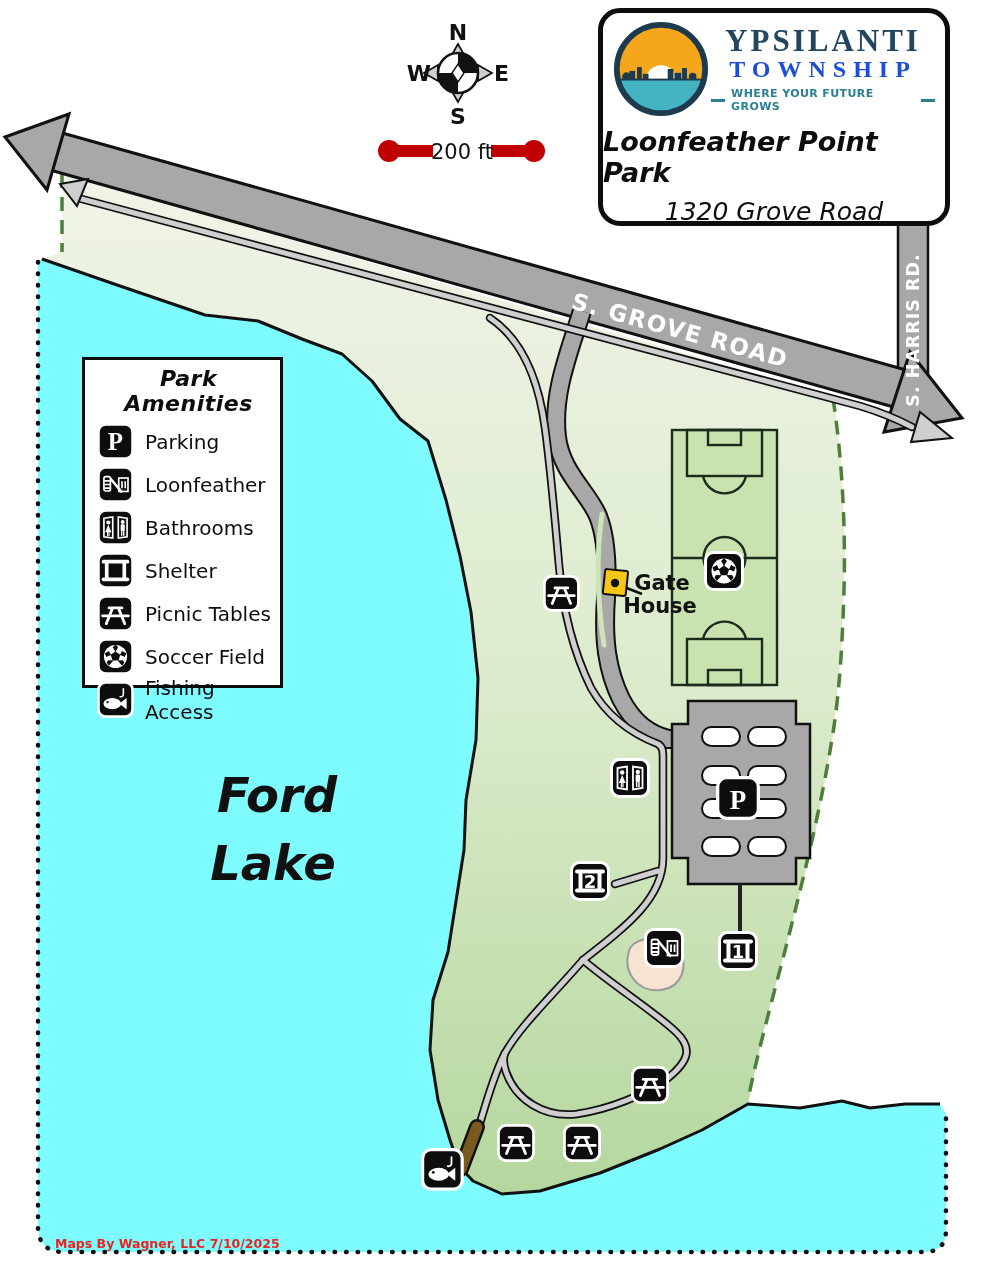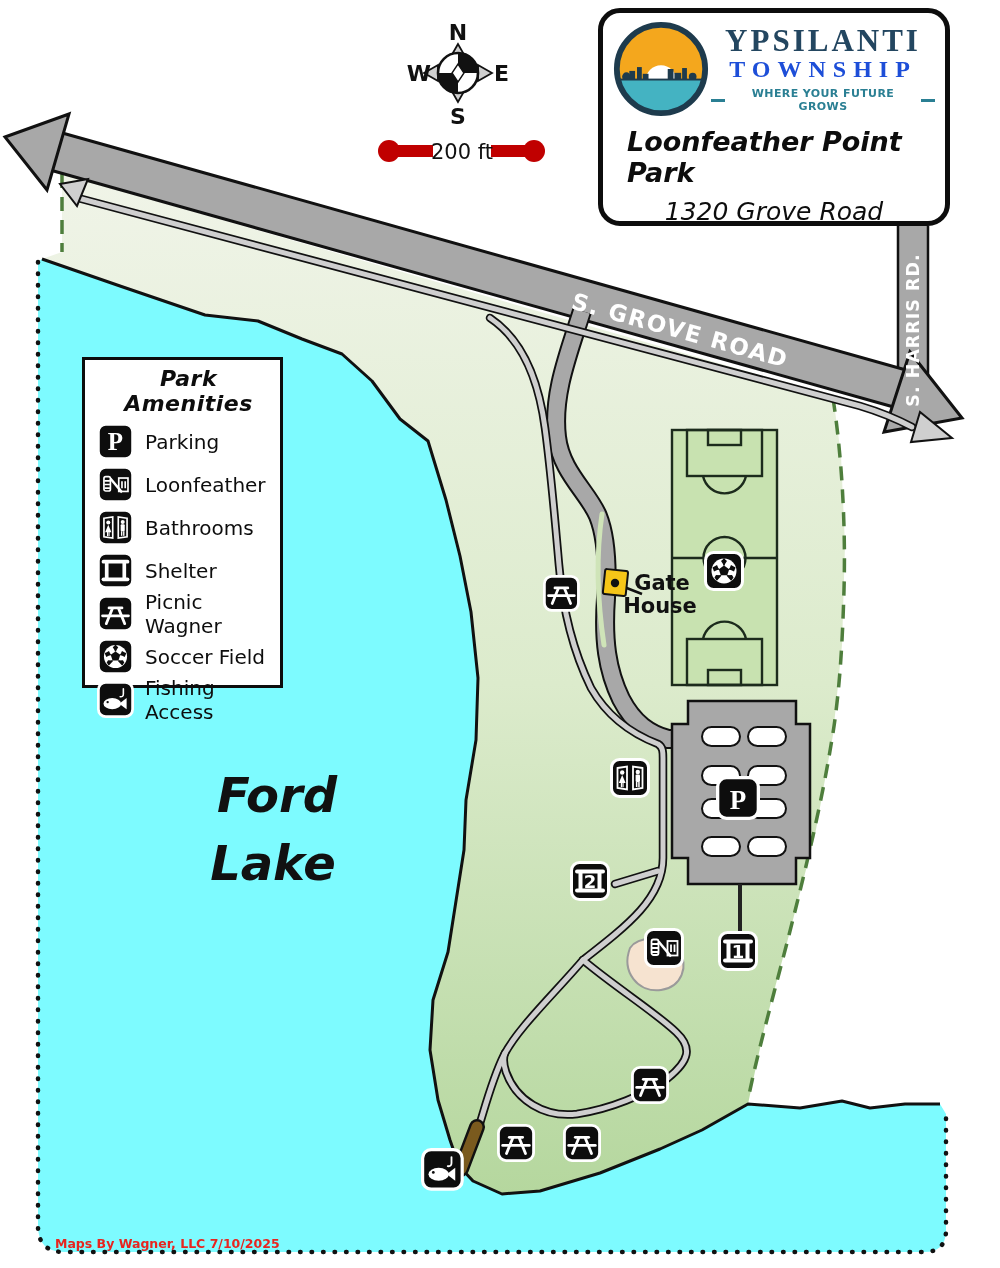--- a/index.html
+++ b/index.html
@@ -19,23 +19,23 @@
   .card{position:absolute;left:598px;top:8px;width:352px;height:218px;background:#fff;
         border:5px solid #0d0d0d;border-radius:22px;box-sizing:border-box;z-index:6;
         display:flex;flex-direction:column;align-items:center;padding-top:8px;}
   .card-top{display:flex;align-items:center;gap:2px;width:100%;padding:0 10px;box-sizing:border-box;}
   .org{flex:1;display:flex;flex-direction:column;align-items:center;}
   .org1{font-family:"Liberation Serif",serif;font-weight:bold;font-size:31px;line-height:1.0;
         letter-spacing:3px;color:#234660;}
   .org2{font-family:"Liberation Serif",serif;font-weight:bold;font-size:24px;line-height:1.15;
         letter-spacing:7px;color:#1d4ed8;}
   .tag{display:flex;align-items:center;gap:6px;margin-top:4px;color:#2a7f93;
-       font-size:11px;font-weight:bold;letter-spacing:0.4px;text-align:center;}
+       font-size:11px;font-weight:bold;letter-spacing:0.4px;}
   .tag .dash{width:15px;height:2.5px;background:#2a7f93;}
-  .park-name{font-size:27px;font-weight:bold;font-style:italic;color:#0d0d0d;margin-top:9px;padding-left:24px;}
+  .park-name{font-size:27px;font-weight:bold;font-style:italic;color:#0d0d0d;margin-top:9px;}
   .park-addr{font-size:25px;font-style:italic;color:#0d0d0d;margin-top:9px;}
   text{font-family:"DejaVu Sans","Liberation Sans",sans-serif;}
 </style>
 </head>
 <body>
 
 <div class="stage">
 
 <svg width="0" height="0" style="position:absolute" aria-hidden="true">
   <defs>
@@ -303,21 +303,21 @@
   <div class="legend-row">
     <svg width="37" height="37" viewBox="0 0 40 40">
           <use href="#ic-shelter"></use>
         </svg>
     <span class="legend-label">Shelter</span>
   </div>
   <div class="legend-row">
     <svg width="37" height="37" viewBox="0 0 40 40">
           <use href="#ic-picnic"></use>
         </svg>
-    <span class="legend-label">Picnic Wagner</span>
+    <span class="legend-label">Picnic Tables</span>
   </div>
   <div class="legend-row">
     <svg width="37" height="37" viewBox="0 0 40 40">
           <use href="#ic-soccer"></use>
         </svg>
     <span class="legend-label">Soccer Field</span>
   </div>
   <div class="legend-row">
     <svg width="37" height="37" viewBox="0 0 40 40">
           <use href="#ic-fish"></use>

